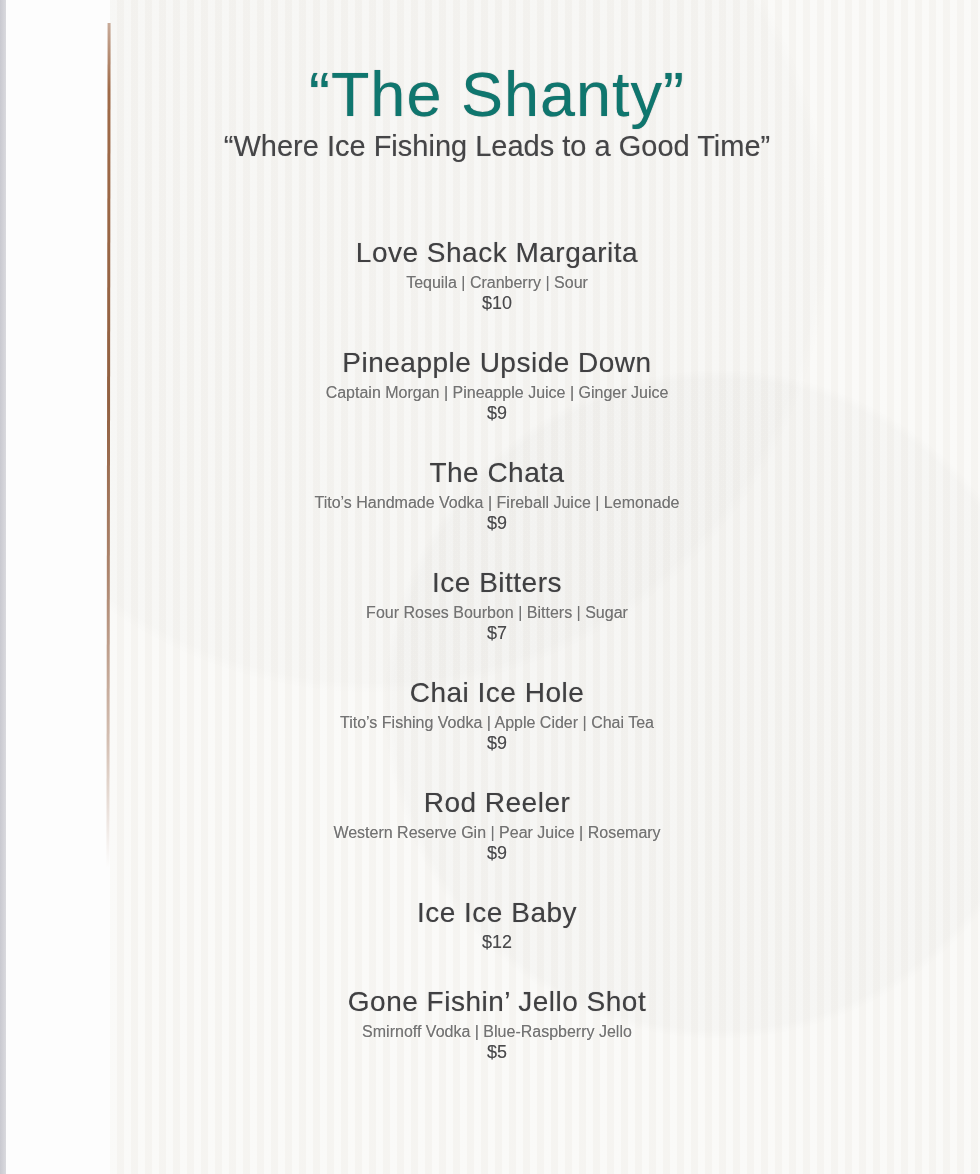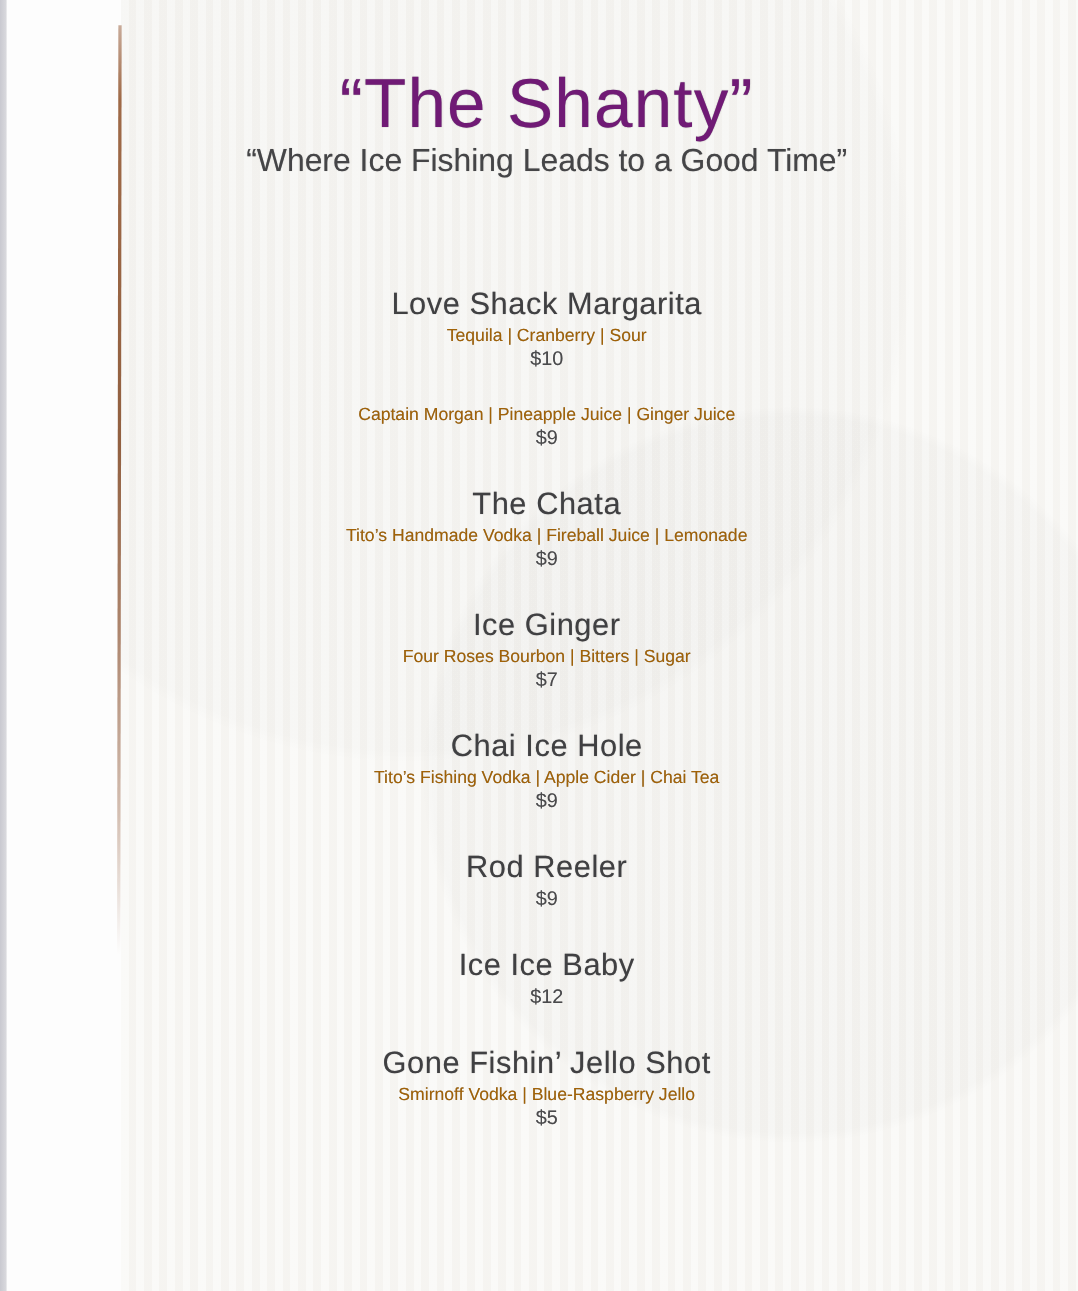--- a/index.html
+++ b/index.html
@@ -51,48 +51,48 @@
     left: 14px; top: 0;
     width: 966px; height: 1174px;
     text-align: center;
     color: #424244;
   }
   .title {
     margin-top: 58px;
     font-size: 63px;
     line-height: 72px;
     font-weight: 400;
-    color: #701a75;
+    color: #0f766e;
     letter-spacing: 1px;
     text-shadow: 0 0 1px rgba(70,70,72,0.55);
   }
   .tagline {
     font-size: 29px;
     line-height: 33px;
     color: #454547;
     text-shadow: 0 0 0.8px rgba(70,70,72,0.45);
   }
   .menu {
-    margin-top: 95px;
+    margin-top: 72px;
   }
   .item {
     margin-bottom: 32px;
   }
   .item-name {
     font-size: 28px;
     line-height: 36px;
     color: #404042;
     letter-spacing: 0.5px;
     text-shadow: 0 0 0.8px rgba(70,70,72,0.5);
   }
   .item-ing {
     margin-top: 2px;
     font-size: 16px;
     line-height: 19px;
-    color: #a16207;
+    color: #737373;
     text-shadow: 0 0 0.5px rgba(80,80,82,0.45);
   }
   .item-price {
     margin-top: 2px;
     font-size: 18px;
     line-height: 19px;
     color: #4a4a4c;
     text-shadow: 0 0 0.5px rgba(80,80,82,0.45);
   }
 </style>
@@ -107,40 +107,42 @@
   <div class="title">“The Shanty”</div>
   <div class="tagline">“Where Ice Fishing Leads to a Good Time”</div>
 
   <div class="menu">
     <div class="item">
       <div class="item-name">Love Shack Margarita</div>
       <div class="item-ing">Tequila | Cranberry | Sour</div>
       <div class="item-price">$10</div>
     </div>
     <div class="item">
+      <div class="item-name">Pineapple Upside Down</div>
       <div class="item-ing">Captain Morgan | Pineapple Juice | Ginger Juice</div>
       <div class="item-price">$9</div>
     </div>
     <div class="item">
       <div class="item-name">The Chata</div>
       <div class="item-ing">Tito’s Handmade Vodka | Fireball Juice | Lemonade</div>
       <div class="item-price">$9</div>
     </div>
     <div class="item">
-      <div class="item-name">Ice Ginger</div>
+      <div class="item-name">Ice Bitters</div>
       <div class="item-ing">Four Roses Bourbon | Bitters | Sugar</div>
       <div class="item-price">$7</div>
     </div>
     <div class="item">
       <div class="item-name">Chai Ice Hole</div>
       <div class="item-ing">Tito’s Fishing Vodka | Apple Cider | Chai Tea</div>
       <div class="item-price">$9</div>
     </div>
     <div class="item">
       <div class="item-name">Rod Reeler</div>
+      <div class="item-ing">Western Reserve Gin | Pear Juice | Rosemary</div>
       <div class="item-price">$9</div>
     </div>
     <div class="item">
       <div class="item-name">Ice Ice Baby</div>
       <div class="item-price">$12</div>
     </div>
     <div class="item">
       <div class="item-name">Gone Fishin’ Jello Shot</div>
       <div class="item-ing">Smirnoff Vodka | Blue-Raspberry Jello</div>
       <div class="item-price">$5</div>

